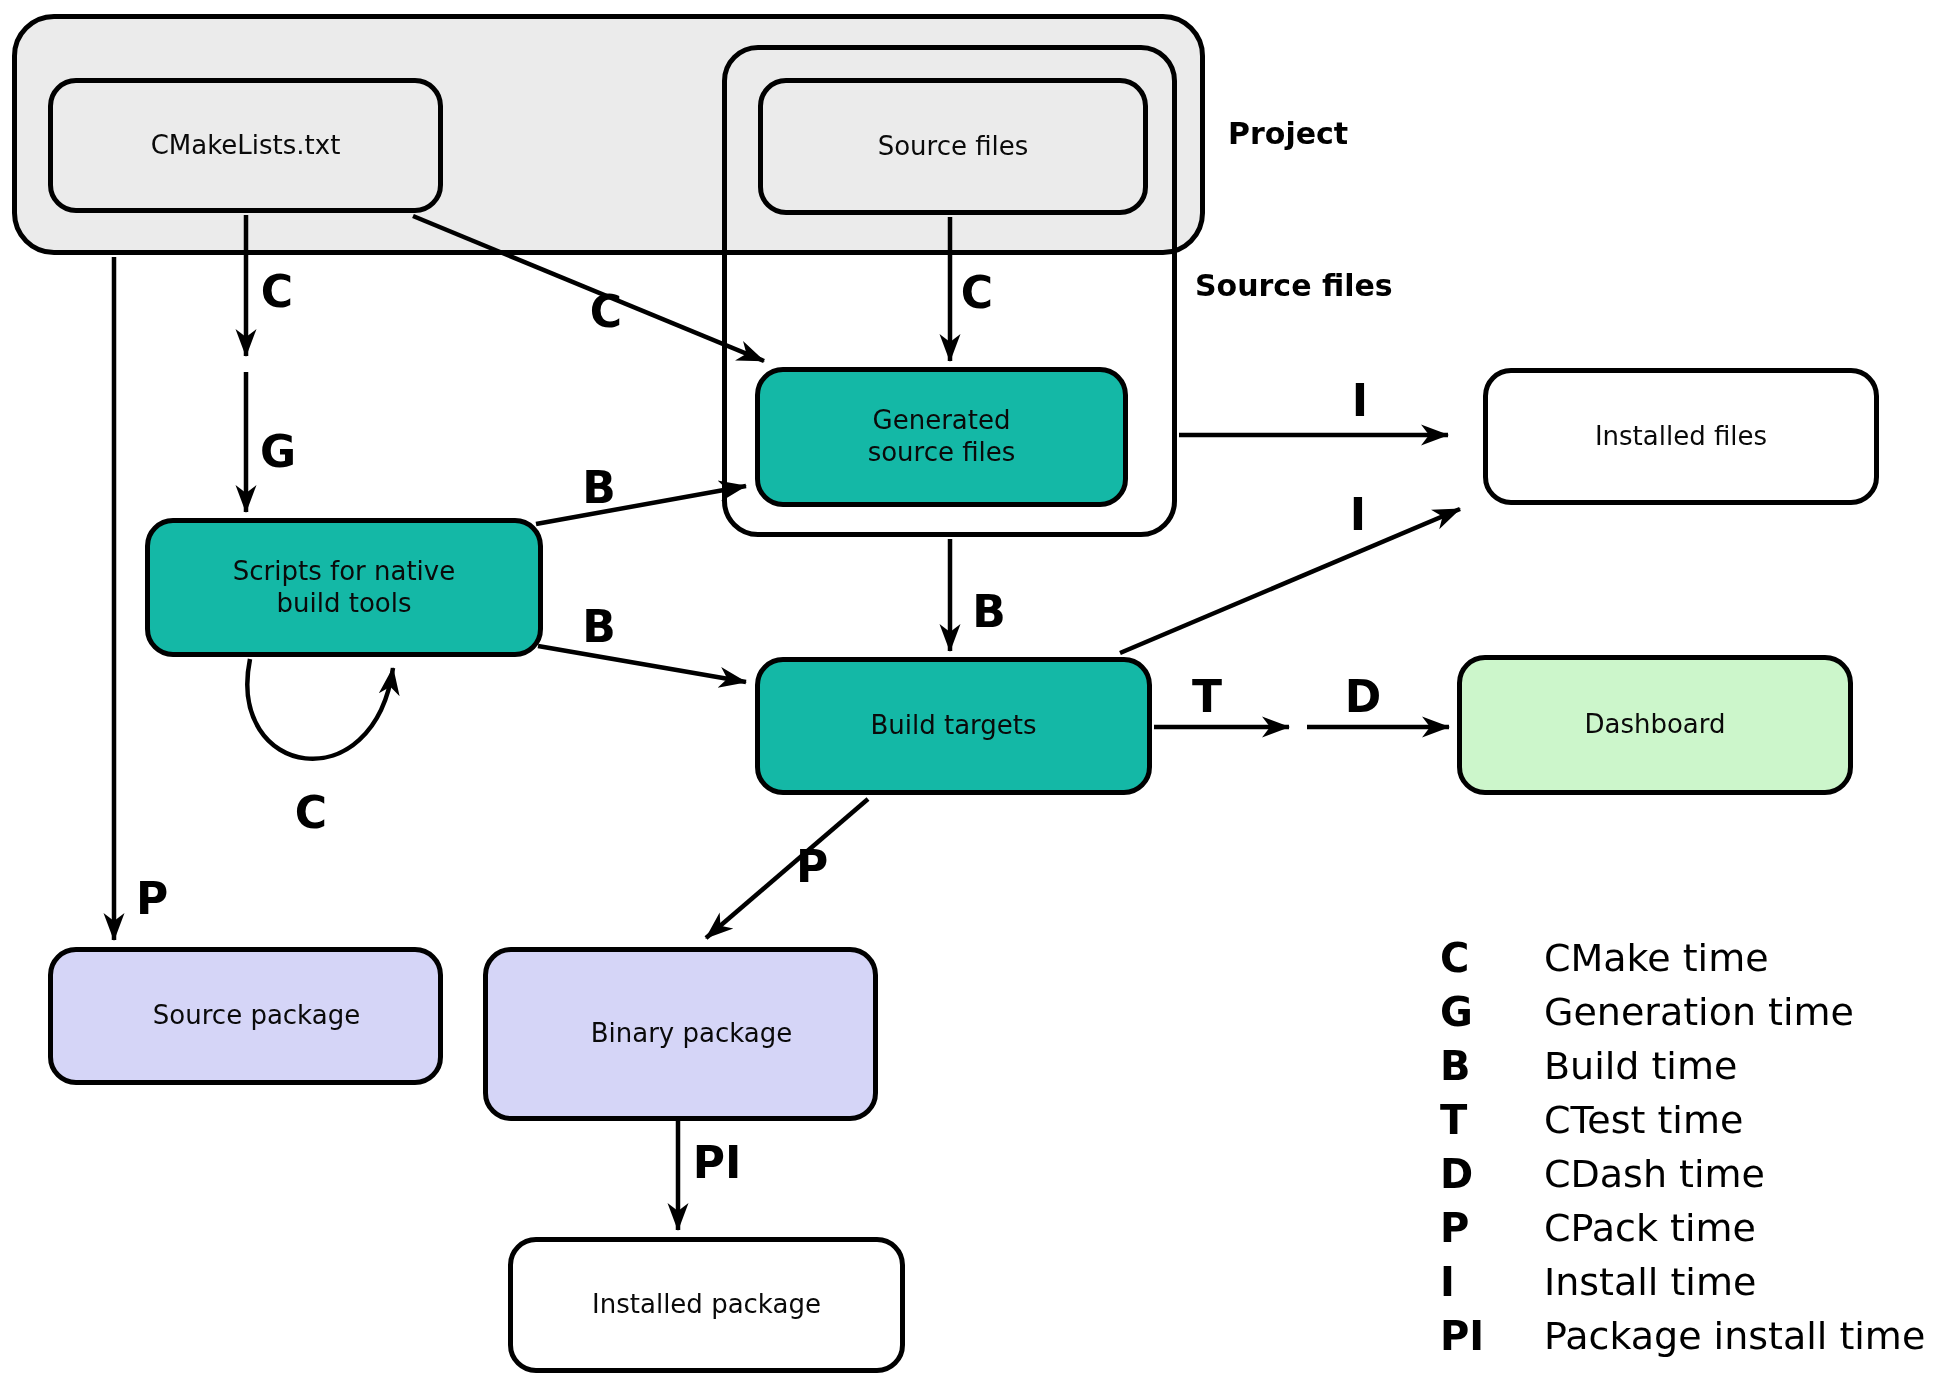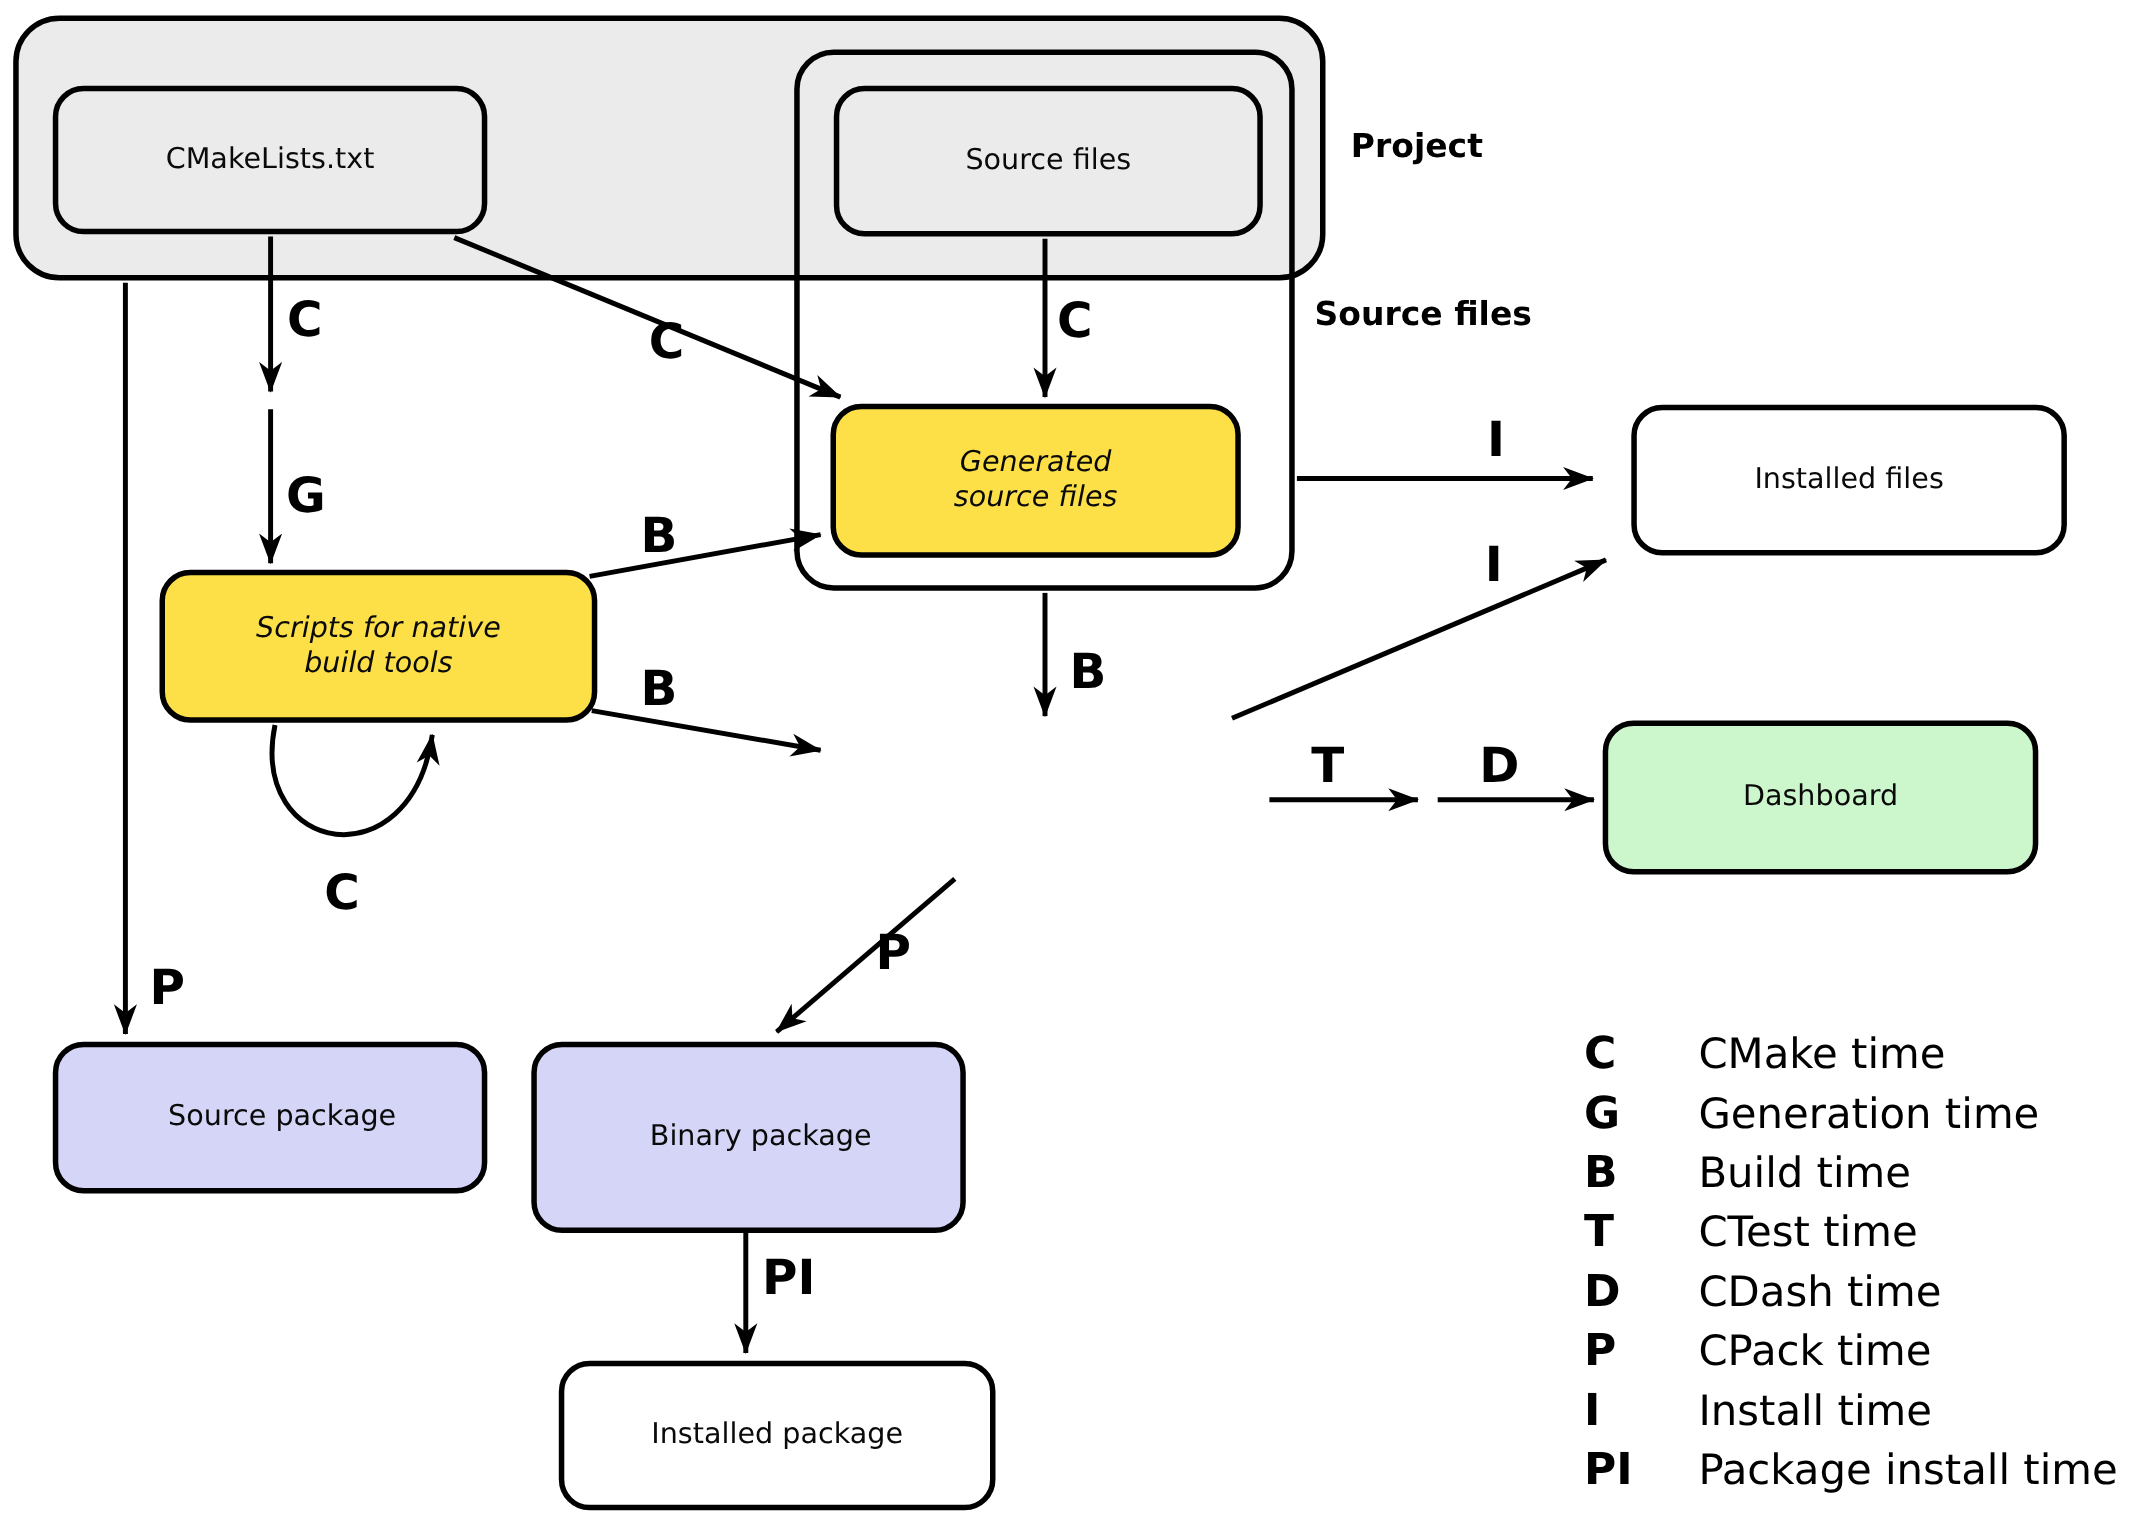--- a/index.html
+++ b/index.html
@@ -12,21 +12,21 @@
     border-radius:42px;z-index:1;
   }
   svg.arrows{position:absolute;left:0;top:0;z-index:3;}
   .node{
     position:absolute;box-sizing:border-box;border:5px solid #000;
     border-radius:28px;display:flex;align-items:center;justify-content:center;
     text-align:center;font-size:26px;line-height:1.22;color:#0a0a0a;
     white-space:pre-line;z-index:4;
   }
   .fill-gray{background:#EBEBEB;}
-  .fill-pink{background:#fde047;font-style:italic;}
+  .fill-pink{background:#14b8a6;}
   .fill-green{background:#CCF6CB;}
   .fill-lav{background:#D5D5F7;padding-left:22px;}
   .fill-white{background:#ffffff;margin-left:28px;}
   .edge-label{
     position:absolute;transform:translate(-50%,-50%);
     font-weight:bold;font-size:44px;color:#000;z-index:5;white-space:nowrap;
   }
   .group-label{
     position:absolute;font-weight:bold;font-size:30px;color:#000;z-index:5;white-space:nowrap;
   }
@@ -76,20 +76,23 @@
   <div class="node fill-gray" style="left:758px;top:78px;width:390px;height:137px;">
     <span>Source files</span>
   </div>
   <div class="node fill-pink" style="left:755px;top:367px;width:373px;height:140px;">
     <span>Generated
 source files</span>
   </div>
   <div class="node fill-pink" style="left:145px;top:518px;width:398px;height:139px;">
     <span>Scripts for native
 build tools</span>
+  </div>
+  <div class="node fill-pink" style="left:755px;top:657px;width:397px;height:138px;">
+    <span>Build targets</span>
   </div>
   <div class="node fill-white" style="left:1455px;top:368px;width:396px;height:137px;">
     <span>Installed files</span>
   </div>
   <div class="node fill-green" style="left:1457px;top:655px;width:396px;height:140px;">
     <span>Dashboard</span>
   </div>
   <div class="node fill-lav" style="left:48px;top:947px;width:395px;height:138px;">
     <span>Source package</span>
   </div>

